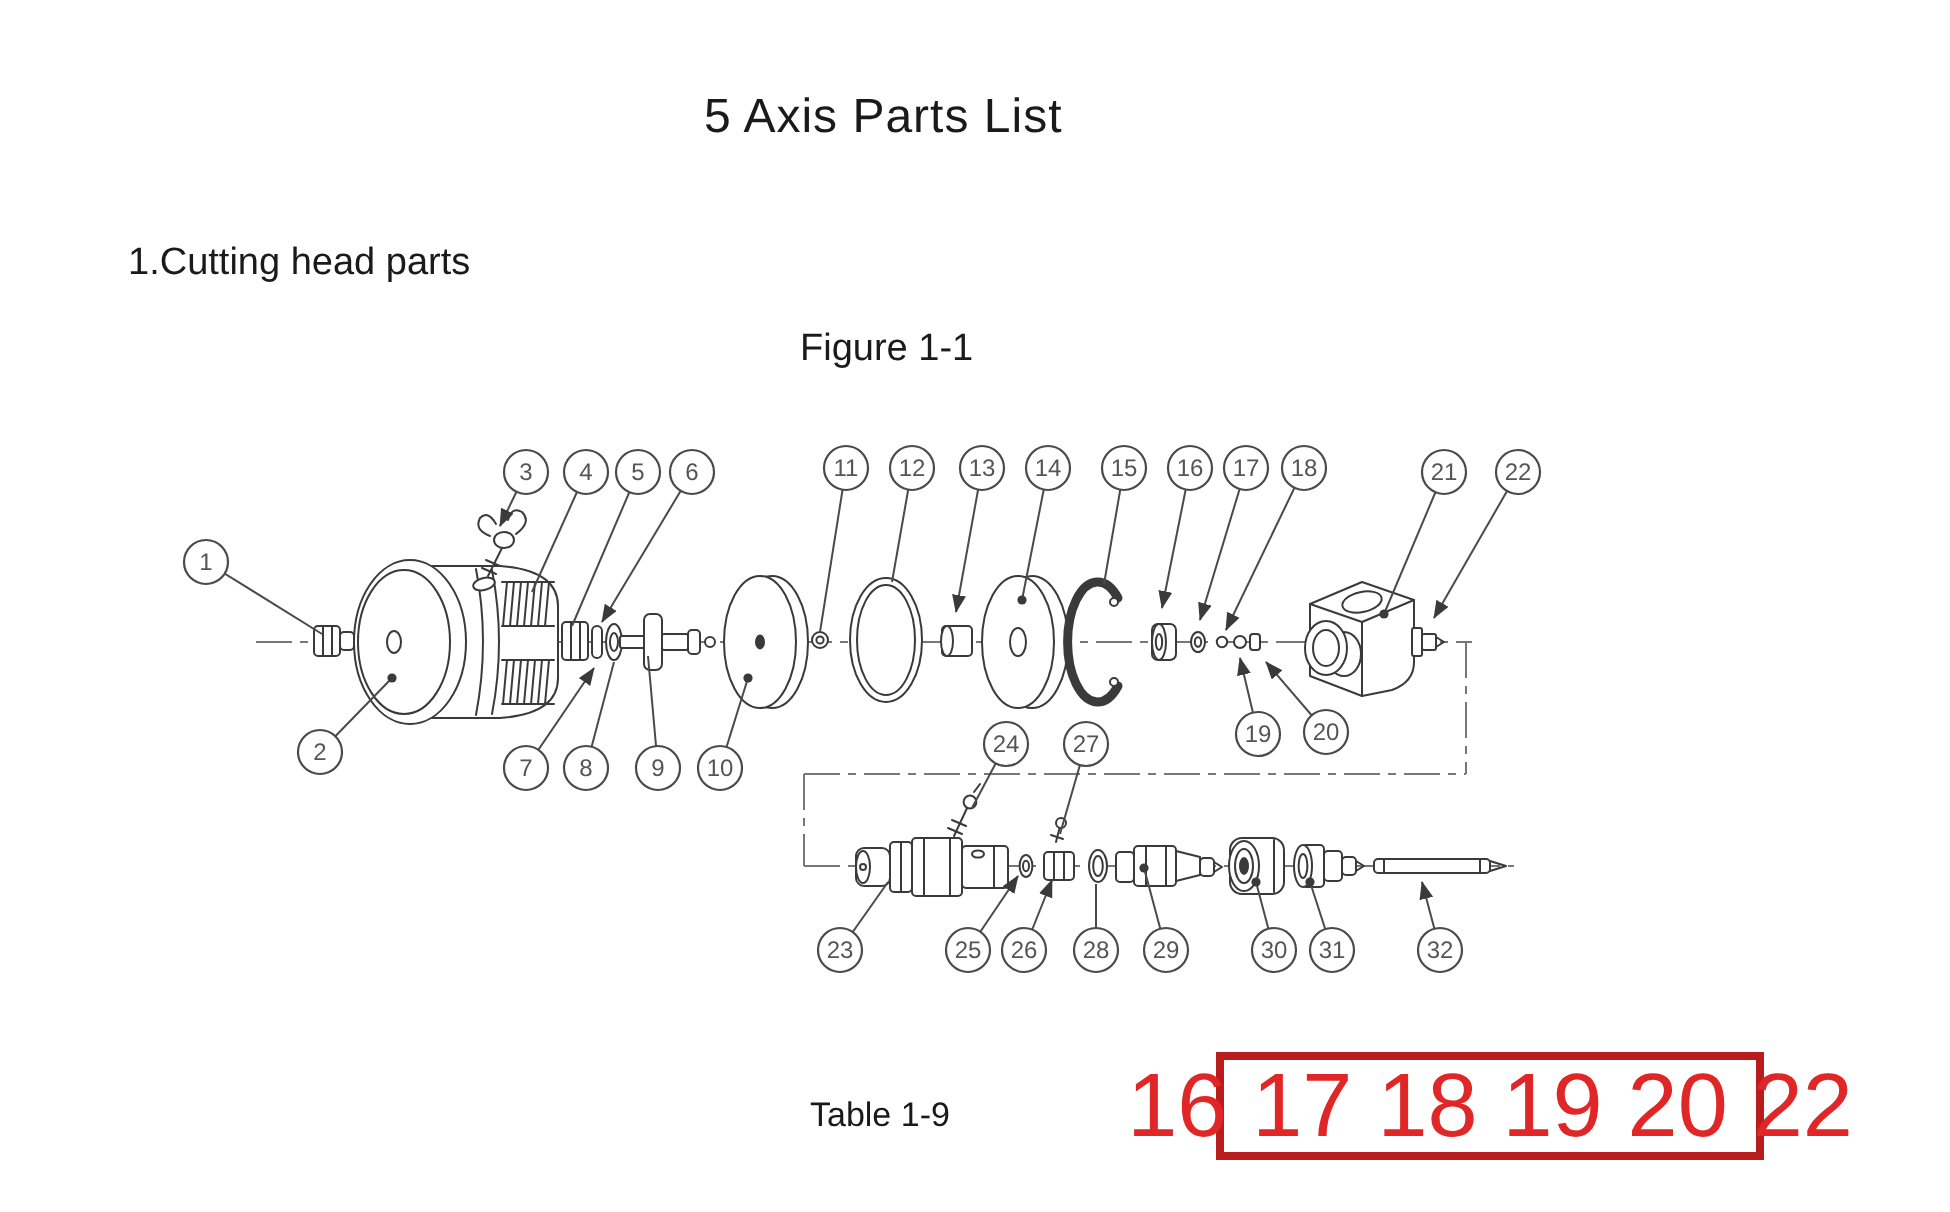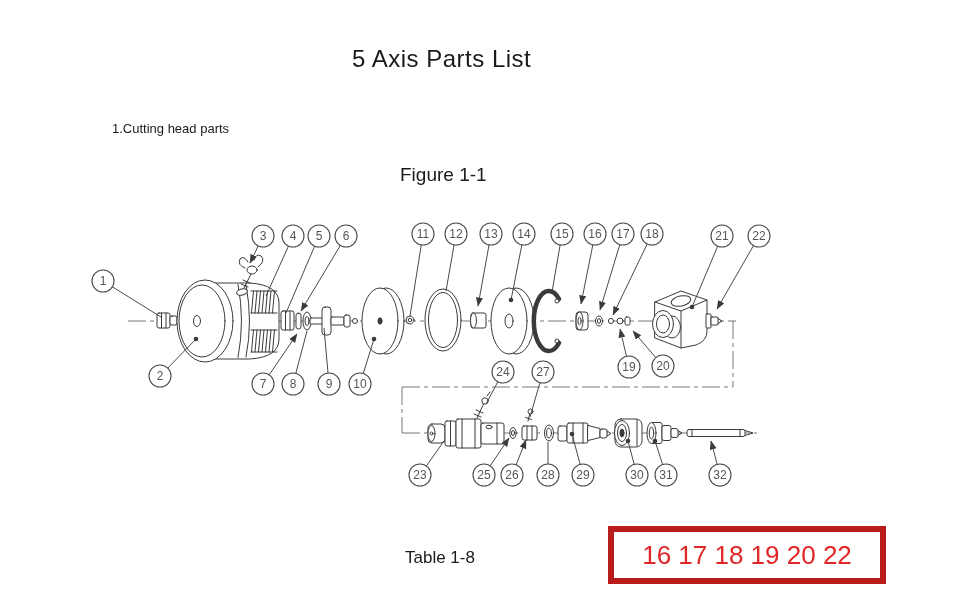--- a/index.html
+++ b/index.html
@@ -1,41 +1,41 @@
 <!DOCTYPE html>
 <html><head>
 <meta charset="utf-8">
 <style>
   html,body{margin:0;padding:0;background:#fff;}
   #page{position:relative;width:975px;height:606px;background:#fff;overflow:hidden;
         font-family:"Liberation Sans",sans-serif;color:#1a1a1a;}
   .abs{position:absolute;white-space:nowrap;}
   #title{left:352px;top:45px;font-size:24px;letter-spacing:.5px;}
-  #section-heading{left:64px;top:121px;font-size:13px;margin-left:48px;}
+  #section-heading{left:64px;top:121px;font-size:19px;}
   #figure-caption{left:400px;top:164px;font-size:19px;}
   #table-caption{left:405px;top:548px;font-size:17px;}
-  #stamp{left:608px;top:526px;width:266px;height:46px;border:6px solid #b91c1c;
+  #stamp{left:608px;top:526px;width:266px;height:46px;border:4px solid #b91c1c;
          display:flex;align-items:center;justify-content:center;
-         font-size:26px;color:#e02626;letter-spacing:0px;}
+         font-size:45px;color:#e02626;letter-spacing:0px;}
   svg{position:absolute;left:0;top:0;}
   .cline{stroke:#777;stroke-width:1;fill:none;stroke-dasharray:18 4 4 4;}
   .leader{stroke:#4a4a4a;stroke-width:1;fill:none;}
   .dot{fill:#3a3a3a;}
   .balloon{fill:#fff;stroke:#4a4a4a;stroke-width:1.1;}
   .balloon-num{font:12px "Liberation Sans",sans-serif;fill:#555;text-anchor:middle;}
 </style>
 </head>
 <body>
 
 <div id="page">
 
   <div id="title" class="abs">5 Axis Parts List</div>
   <div id="section-heading" class="abs">1.Cutting head parts</div>
   <div id="figure-caption" class="abs">Figure 1-1</div>
-  <div id="table-caption" class="abs">Table 1-8</div>
+  <div id="table-caption" class="abs">Table 1-9</div>
 
   <div id="stamp" class="abs">
     <span>16 17 18 19 20 22</span>
   </div>
 
   <svg width="975" height="606" viewBox="0 0 975 606">
     <defs>
       <marker id="ah" markerWidth="12" markerHeight="9" refX="8.5" refY="3.5" orient="auto" markerUnits="userSpaceOnUse">
         <path d="M0,0 L9,3.5 L0,7 Z" fill="#3a3a3a"></path>
       </marker>

